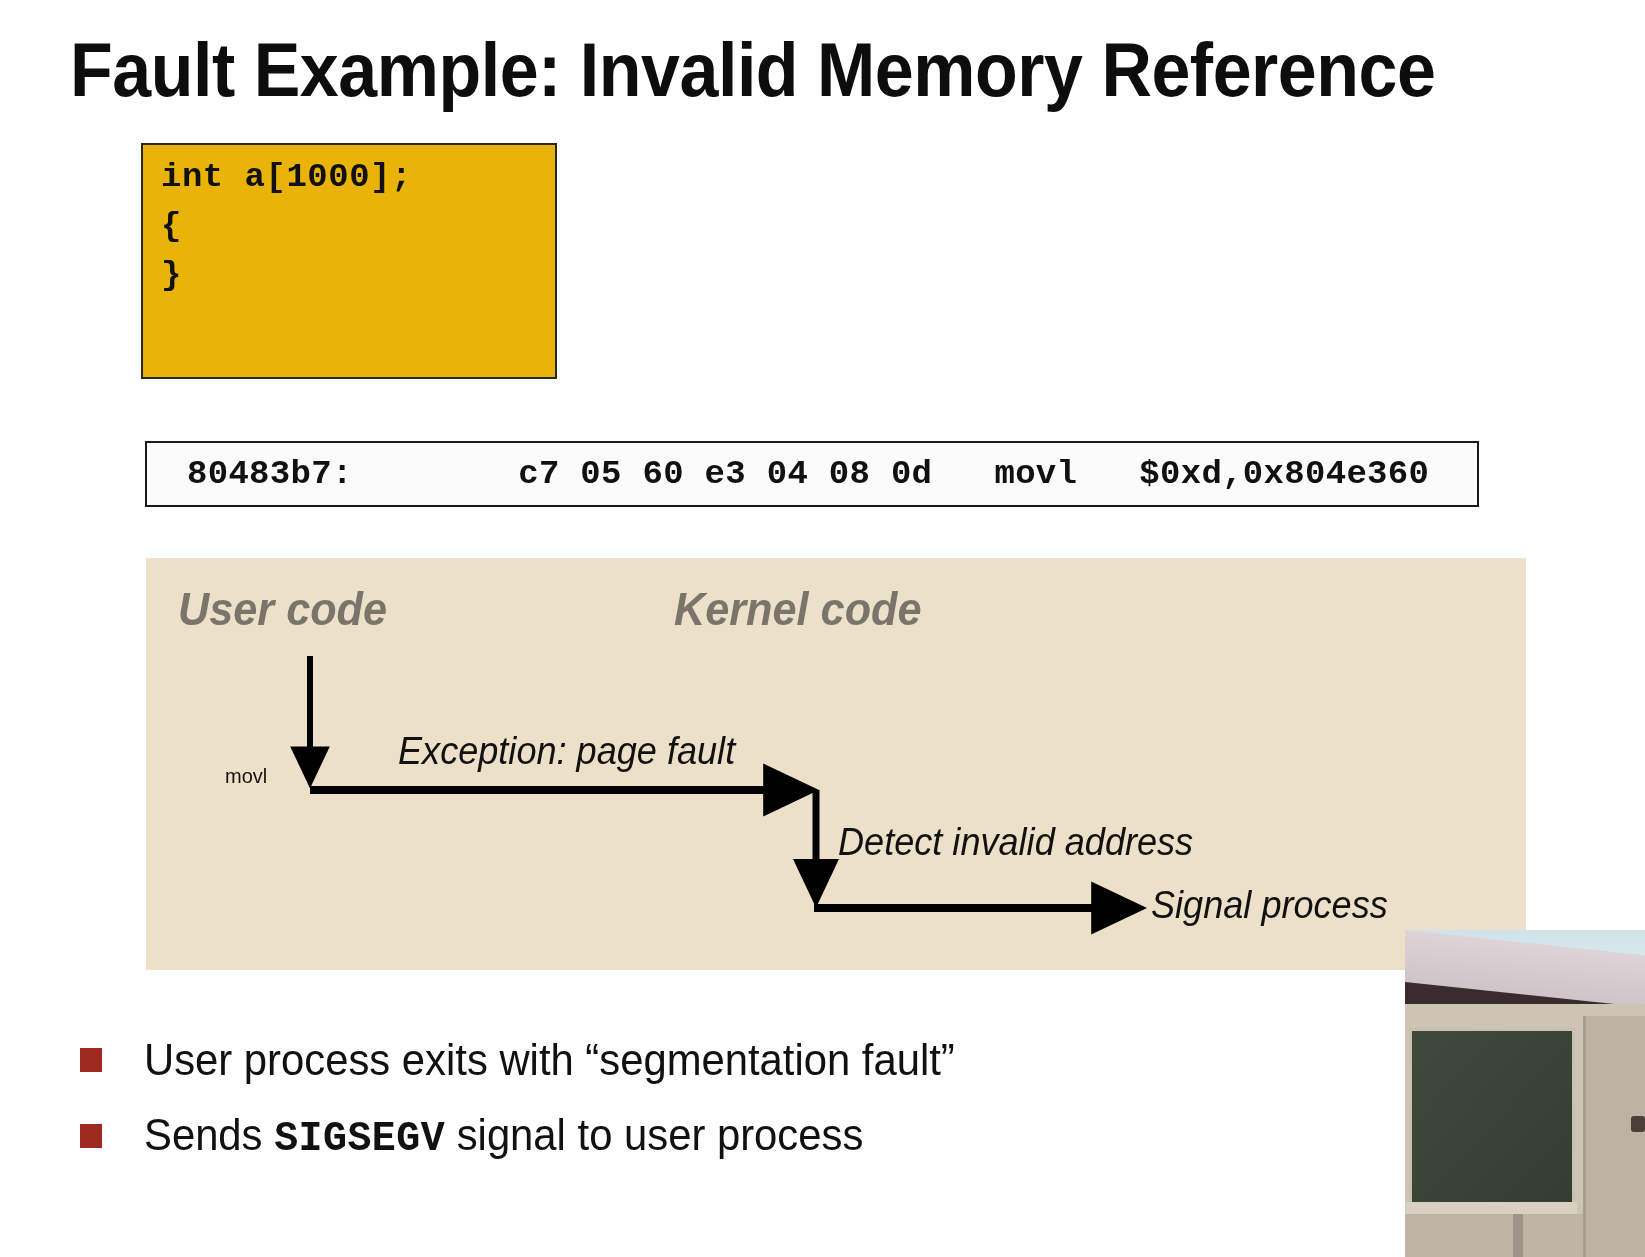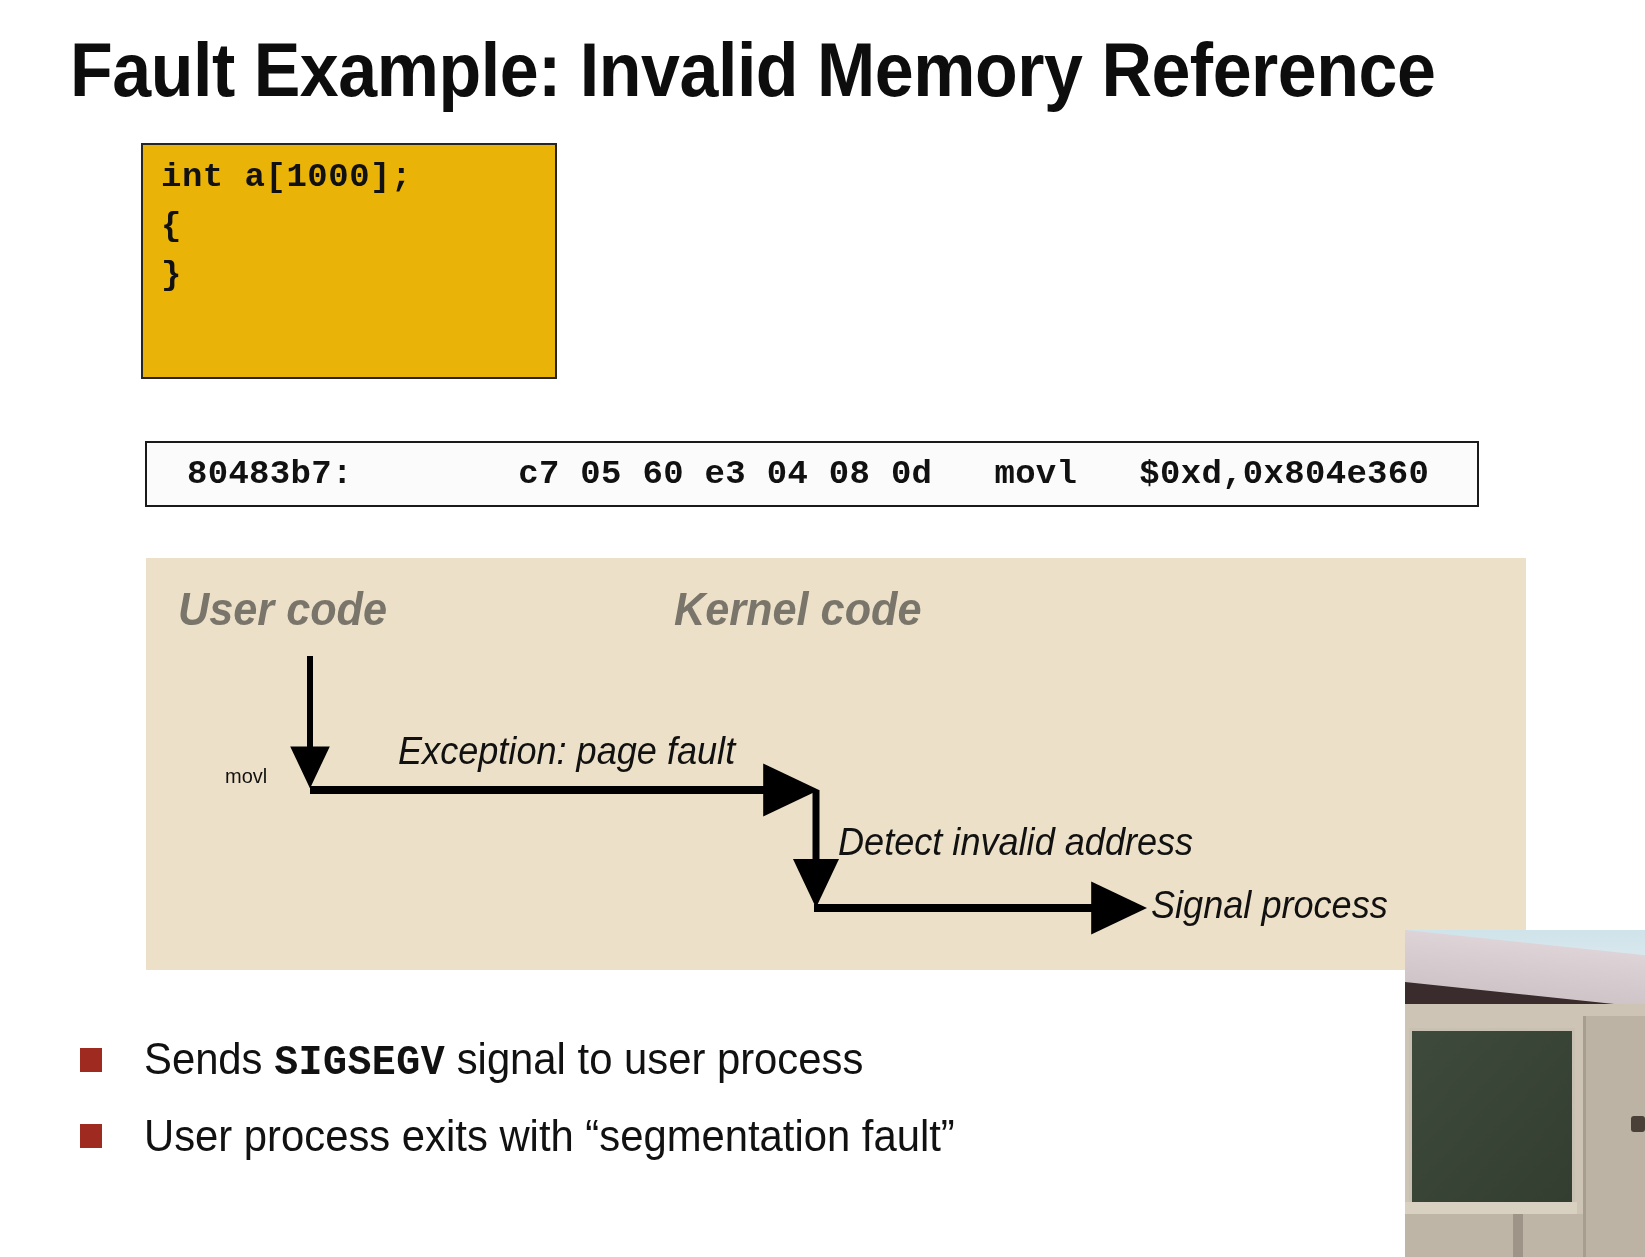--- a/index.html
+++ b/index.html
@@ -268,25 +268,25 @@
     <div id="label-exception" class="flow-label">Exception: page fault</div>
 
     <div id="label-detect" class="flow-label">Detect invalid address</div>
 
     <div id="label-signal" class="flow-label">Signal process</div>
   </div>
 
   <div id="bullets">
     <div class="bullet-row">
       <span class="bullet-marker"></span>
-      <span class="bullet-text"><span>Sends </span><span class="mono-bold">SIGSEGV</span><span> signal to user process</span></span>
+      <span class="bullet-text">User process exits with “segmentation fault”</span>
     </div>
     <div class="bullet-row">
       <span class="bullet-marker"></span>
-      <span class="bullet-text">User process exits with “segmentation fault”</span>
+      <span class="bullet-text"><span>Sends </span><span class="mono-bold">SIGSEGV</span><span> signal to user process</span></span>
     </div>
   </div>
 
   <div id="video-overlay">
     <div class="vid-sky"></div>
     <div class="vid-ceiling"></div>
     <div class="vid-beam"></div>
     <div class="vid-wall"></div>
     <div class="vid-board"></div>
     <div class="vid-board-tray"></div>

